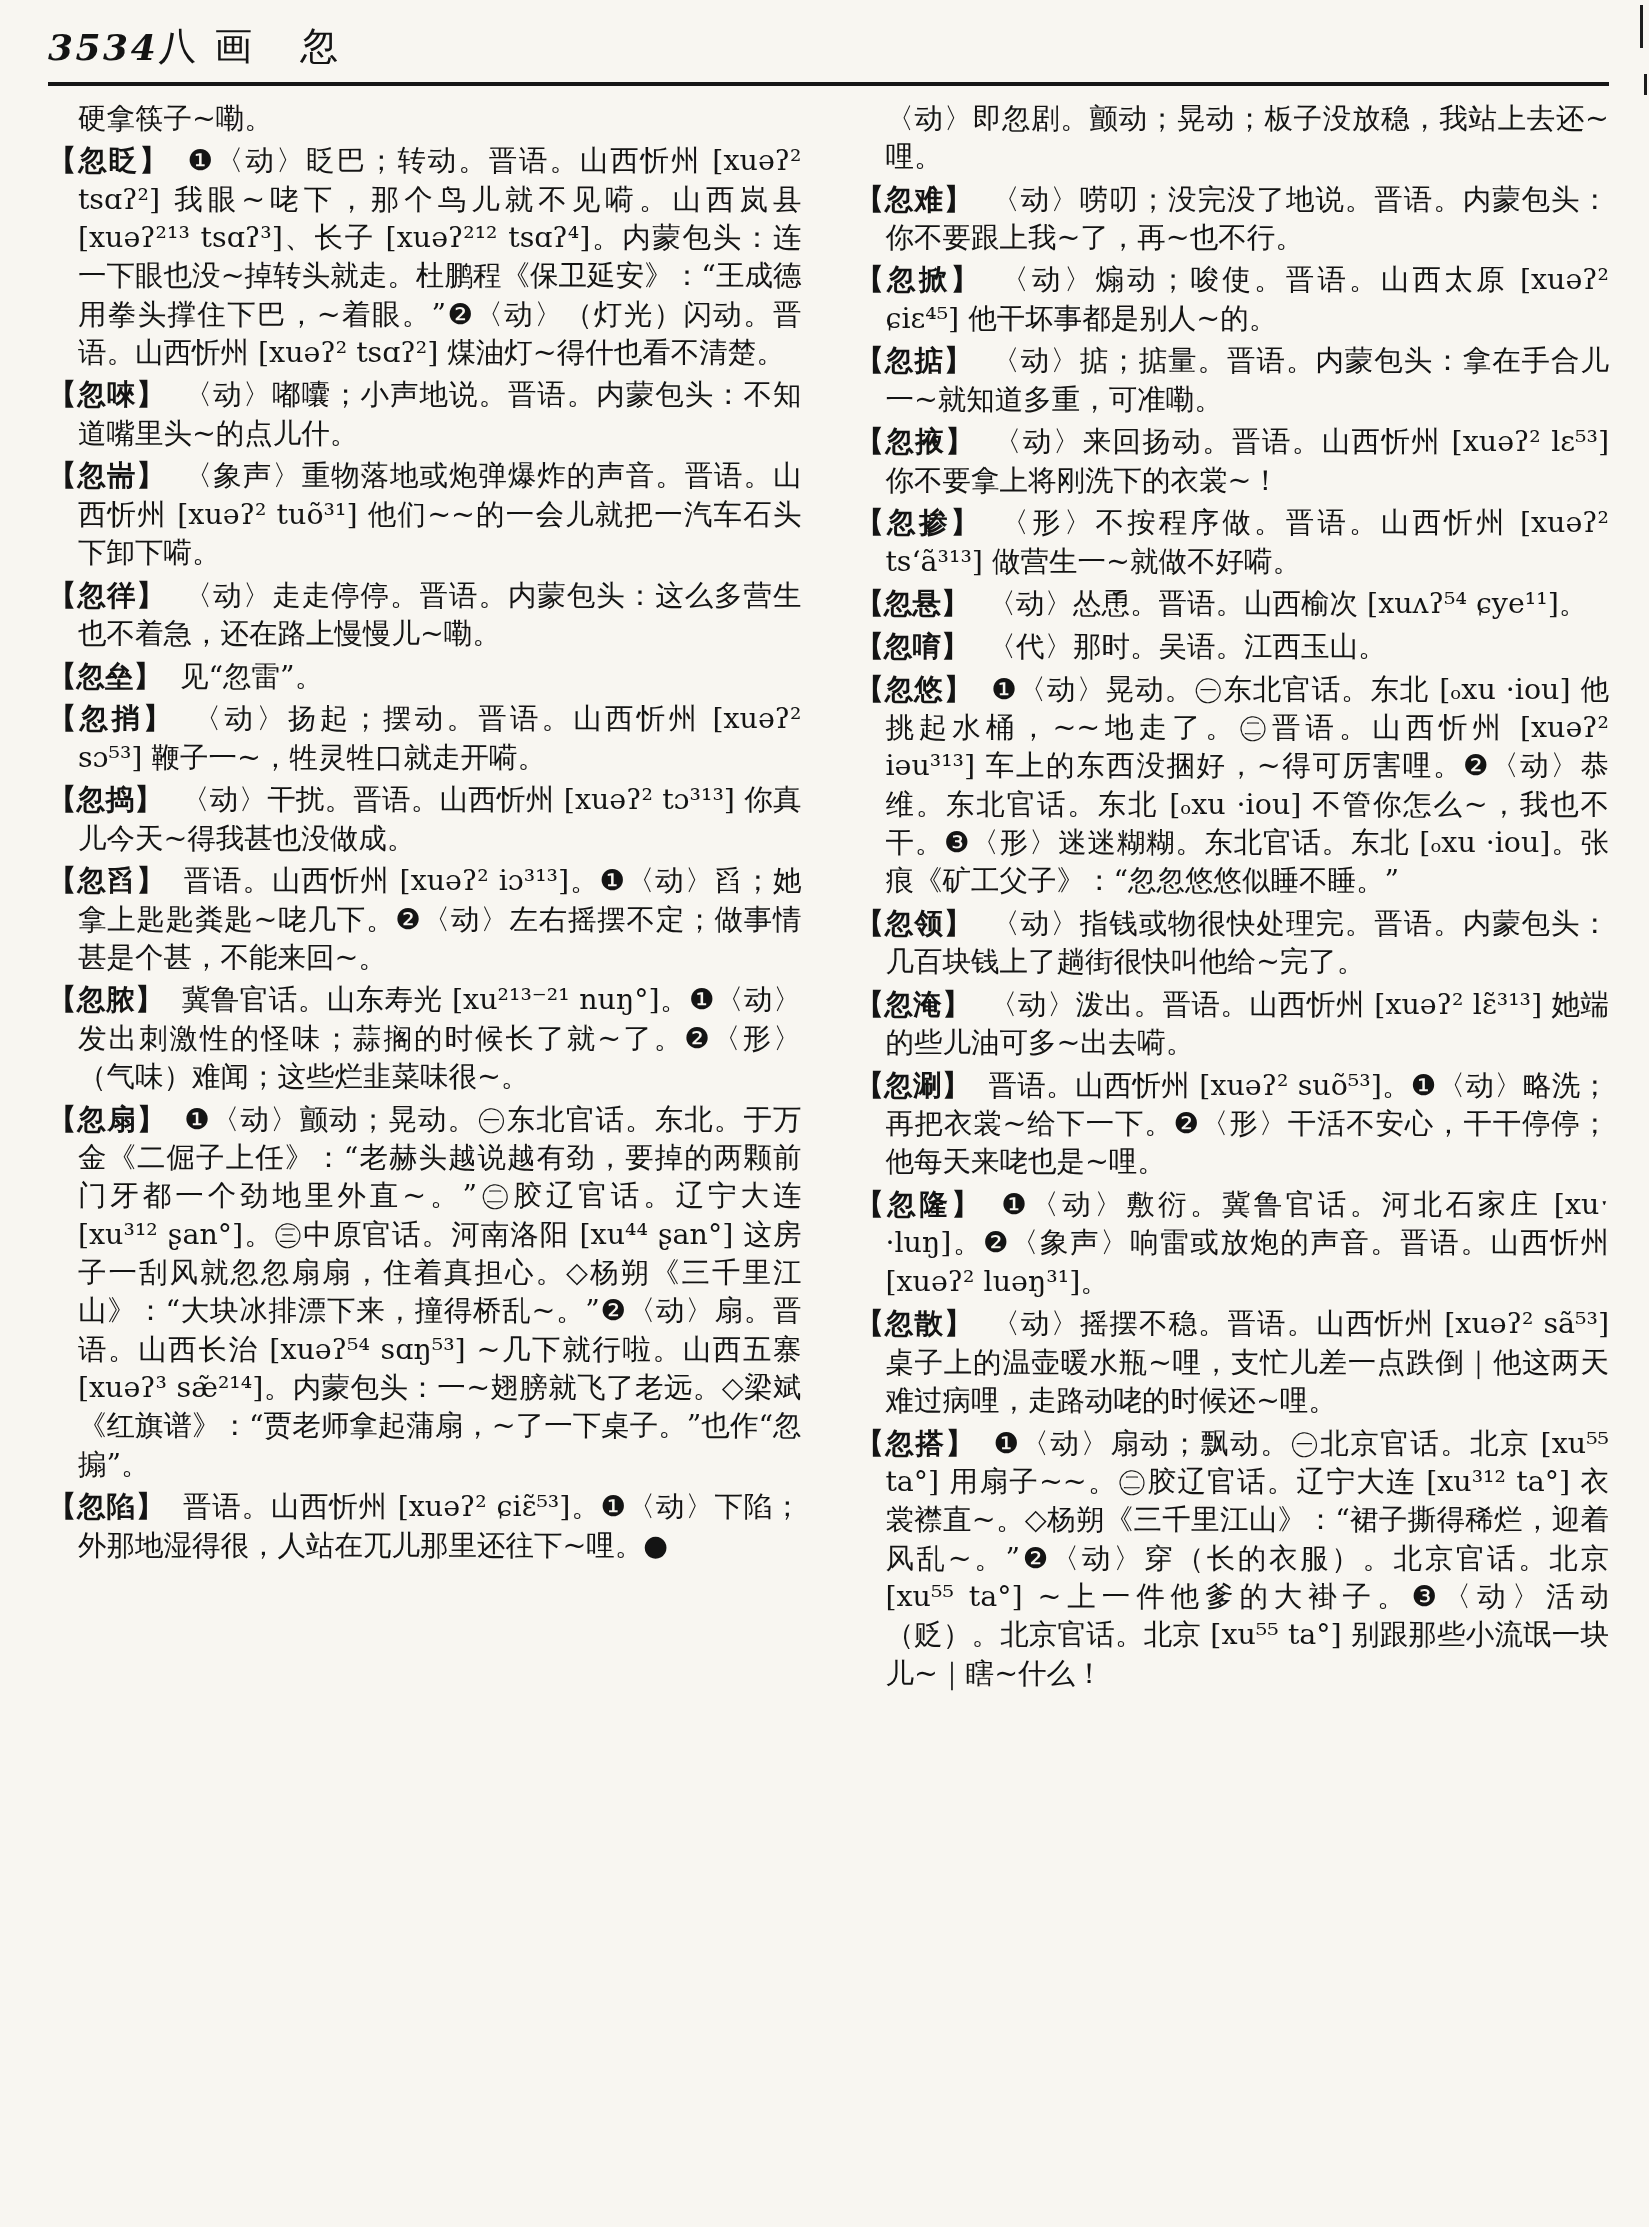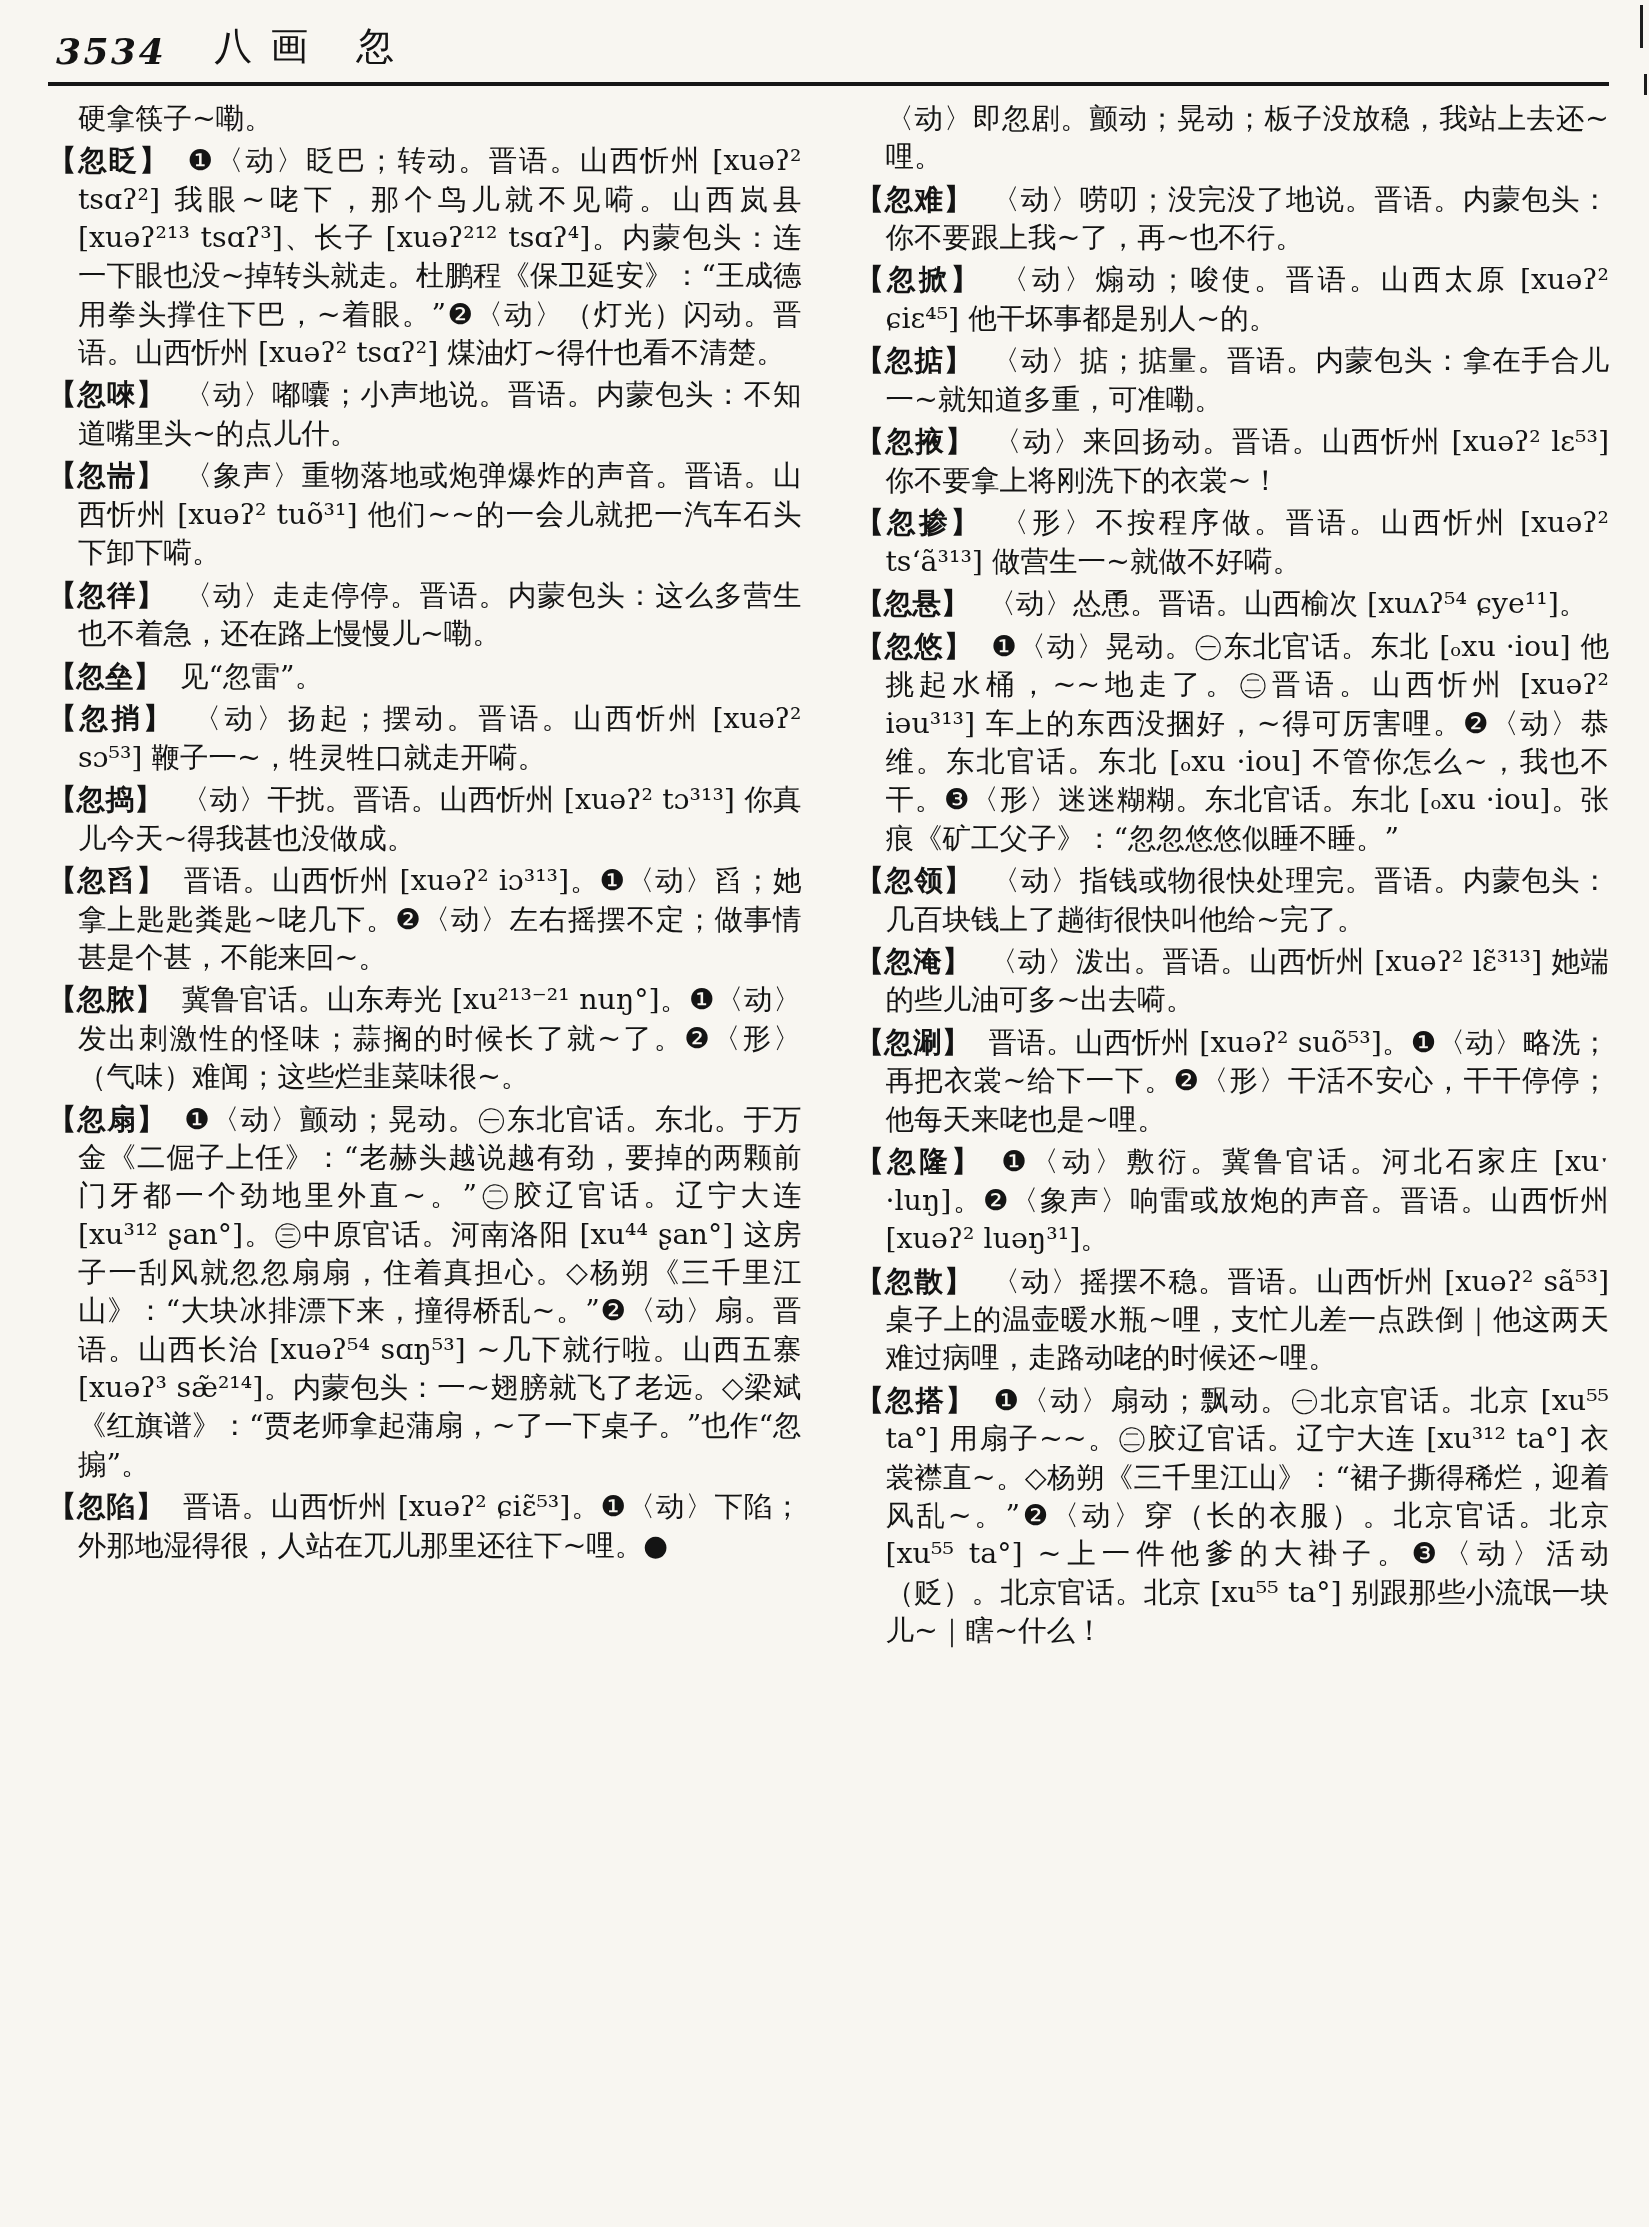--- a/index.html
+++ b/index.html
@@ -5,21 +5,21 @@
   html,body{margin:0;padding:0;}
   body{
     width:1650px;height:2227px;
     background:#f8f6f1;
     color:#141414;
     font-family:"DejaVu Serif","Liberation Serif",serif;
     position:relative;
     overflow:hidden;
   }
   .page{padding:21.4px 41px 0 48px;}
-  .header{display:flex;align-items:flex-end;gap:48px;margin-left:8px;}
+  .header{display:flex;align-items:center;}
   .page-num{font-size:36px;font-weight:bold;font-style:italic;letter-spacing:2.5px;}
   .section{font-size:38px;font-weight:normal;letter-spacing:18px;}
   .head-rule{border:none;border-top:4.1px solid #161616;margin:10px 0 13.2px;}
   .cols{display:flex;gap:54px;}
   .col{flex:1 1 0;font-size:28.5px;line-height:1.345;text-align:justify;text-justify:inter-ideograph;}
   .cont{margin:0 0 3.3px;padding-left:1.05em;}
   .entry{margin:0 0 3.3px;padding-left:1.05em;text-indent:-1.05em;}
   .hw{font-weight:bold;}
   .body-text{font-weight:normal;margin-left:18px;}
   .edge-mark{position:absolute;top:5px;right:6.6px;width:3.3px;height:43px;background:#1c1c1c;}
@@ -50,20 +50,21 @@
         <p class="entry"><span class="hw">【忽陷】</span><span class="body-text">晋语。山西忻州 [xuəʔ² ɕiɛ̃⁵³]。❶〈动〉下陷；外那地湿得很，人站在兀儿那里还往下~哩。●</span></p>
       </div>
     <div class="col">
         <p class="cont">〈动〉即忽剧。颤动；晃动；板子没放稳，我站上去还~哩。</p>
         <p class="entry"><span class="hw">【忽难】</span><span class="body-text">〈动〉唠叨；没完没了地说。晋语。内蒙包头：你不要跟上我~了，再~也不行。</span></p>
         <p class="entry"><span class="hw">【忽掀】</span><span class="body-text">〈动〉煽动；唆使。晋语。山西太原 [xuəʔ² ɕiɛ⁴⁵] 他干坏事都是别人~的。</span></p>
         <p class="entry"><span class="hw">【忽掂】</span><span class="body-text">〈动〉掂；掂量。晋语。内蒙包头：拿在手合儿一~就知道多重，可准嘞。</span></p>
         <p class="entry"><span class="hw">【忽掖】</span><span class="body-text">〈动〉来回扬动。晋语。山西忻州 [xuəʔ² lɛ⁵³] 你不要拿上将刚洗下的衣裳~！</span></p>
         <p class="entry"><span class="hw">【忽掺】</span><span class="body-text">〈形〉不按程序做。晋语。山西忻州 [xuəʔ² tsʻã³¹³] 做营生一~就做不好嗬。</span></p>
         <p class="entry"><span class="hw">【忽悬】</span><span class="body-text">〈动〉怂恿。晋语。山西榆次 [xuʌʔ⁵⁴ ɕye¹¹]。</span></p>
+        <p class="entry"><span class="hw">【忽唷】</span><span class="body-text">〈代〉那时。吴语。江西玉山。</span></p>
         <p class="entry"><span class="hw">【忽悠】</span><span class="body-text">❶〈动〉晃动。㊀东北官话。东北 [ₒxu ·iou] 他挑起水桶，~~地走了。㊁晋语。山西忻州 [xuəʔ² iəu³¹³] 车上的东西没捆好，~得可厉害哩。❷〈动〉恭维。东北官话。东北 [ₒxu ·iou] 不管你怎么~，我也不干。❸〈形〉迷迷糊糊。东北官话。东北 [ₒxu ·iou]。张痕《矿工父子》：“忽忽悠悠似睡不睡。”</span></p>
         <p class="entry"><span class="hw">【忽领】</span><span class="body-text">〈动〉指钱或物很快处理完。晋语。内蒙包头：几百块钱上了趟街很快叫他给~完了。</span></p>
         <p class="entry"><span class="hw">【忽淹】</span><span class="body-text">〈动〉泼出。晋语。山西忻州 [xuəʔ² lɛ̃³¹³] 她端的些儿油可多~出去嗬。</span></p>
         <p class="entry"><span class="hw">【忽涮】</span><span class="body-text">晋语。山西忻州 [xuəʔ² suõ⁵³]。❶〈动〉略洗；再把衣裳~给下一下。❷〈形〉干活不安心，干干停停；他每天来咾也是~哩。</span></p>
         <p class="entry"><span class="hw">【忽隆】</span><span class="body-text">❶〈动〉敷衍。冀鲁官话。河北石家庄 [xuˑ ·luŋ]。❷〈象声〉响雷或放炮的声音。晋语。山西忻州 [xuəʔ² luəŋ³¹]。</span></p>
         <p class="entry"><span class="hw">【忽散】</span><span class="body-text">〈动〉摇摆不稳。晋语。山西忻州 [xuəʔ² sã⁵³] 桌子上的温壶暖水瓶~哩，支忙儿差一点跌倒｜他这两天难过病哩，走路动咾的时候还~哩。</span></p>
         <p class="entry"><span class="hw">【忽搭】</span><span class="body-text">❶〈动〉扇动；飘动。㊀北京官话。北京 [xu⁵⁵ ta°] 用扇子~~。㊁胶辽官话。辽宁大连 [xu³¹² ta°] 衣裳襟直~。◇杨朔《三千里江山》：“裙子撕得稀烂，迎着风乱~。”❷〈动〉穿（长的衣服）。北京官话。北京 [xu⁵⁵ ta°] ~上一件他爹的大褂子。❸〈动〉活动（贬）。北京官话。北京 [xu⁵⁵ ta°] 别跟那些小流氓一块儿~｜瞎~什么！</span></p>
       </div>
   </div>
 </div>

